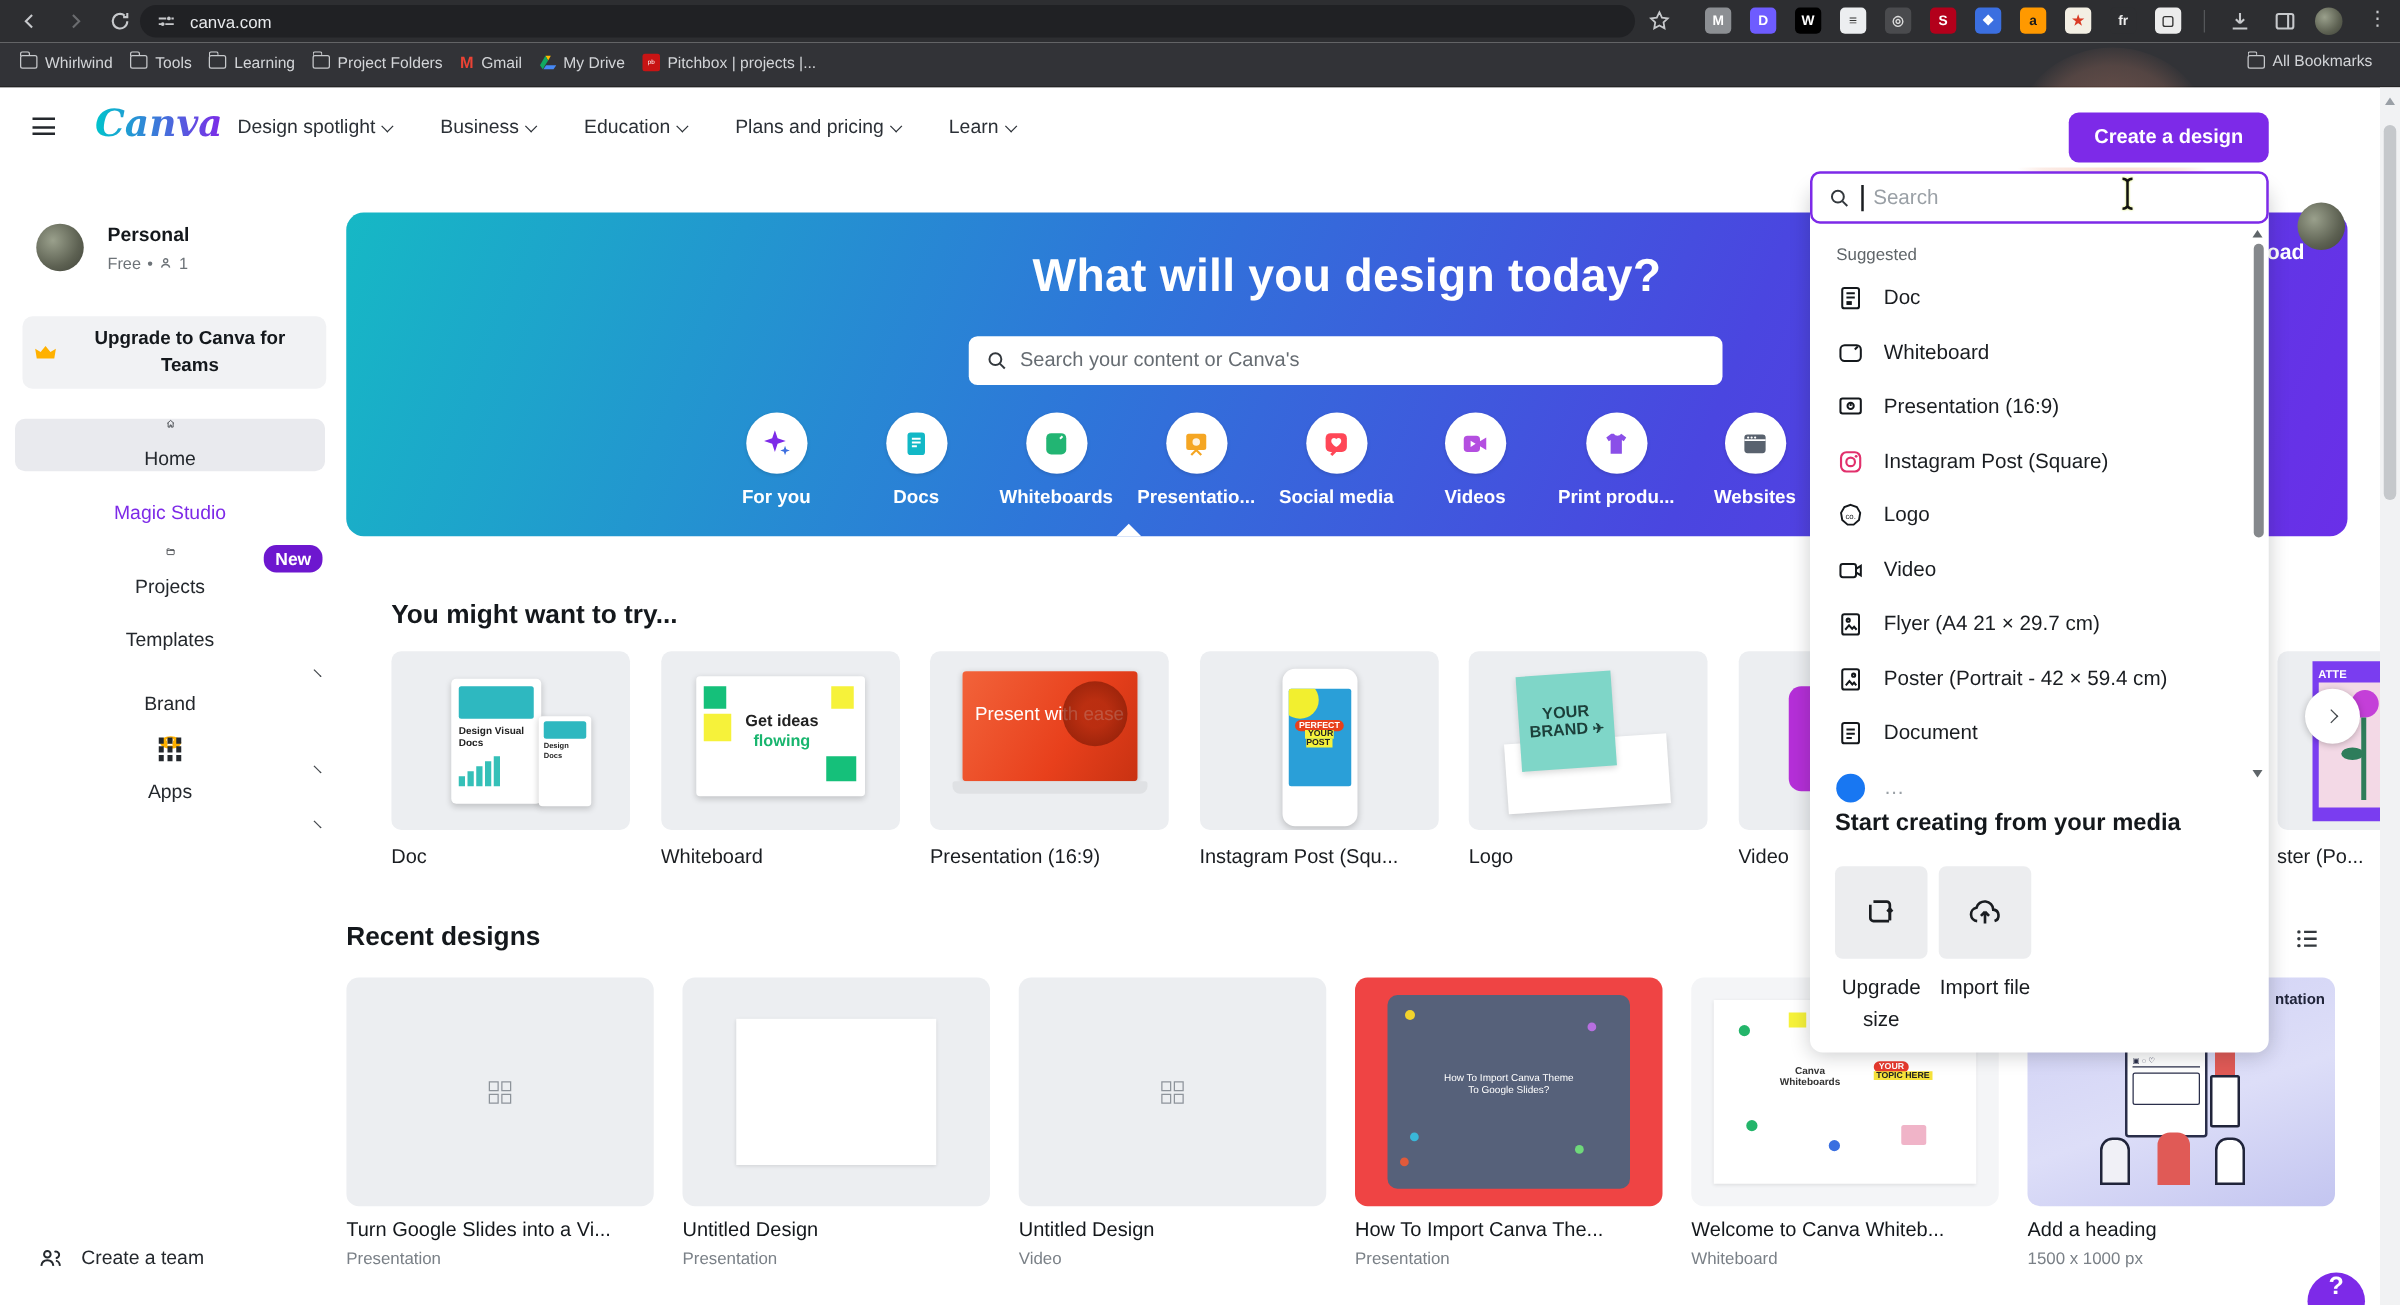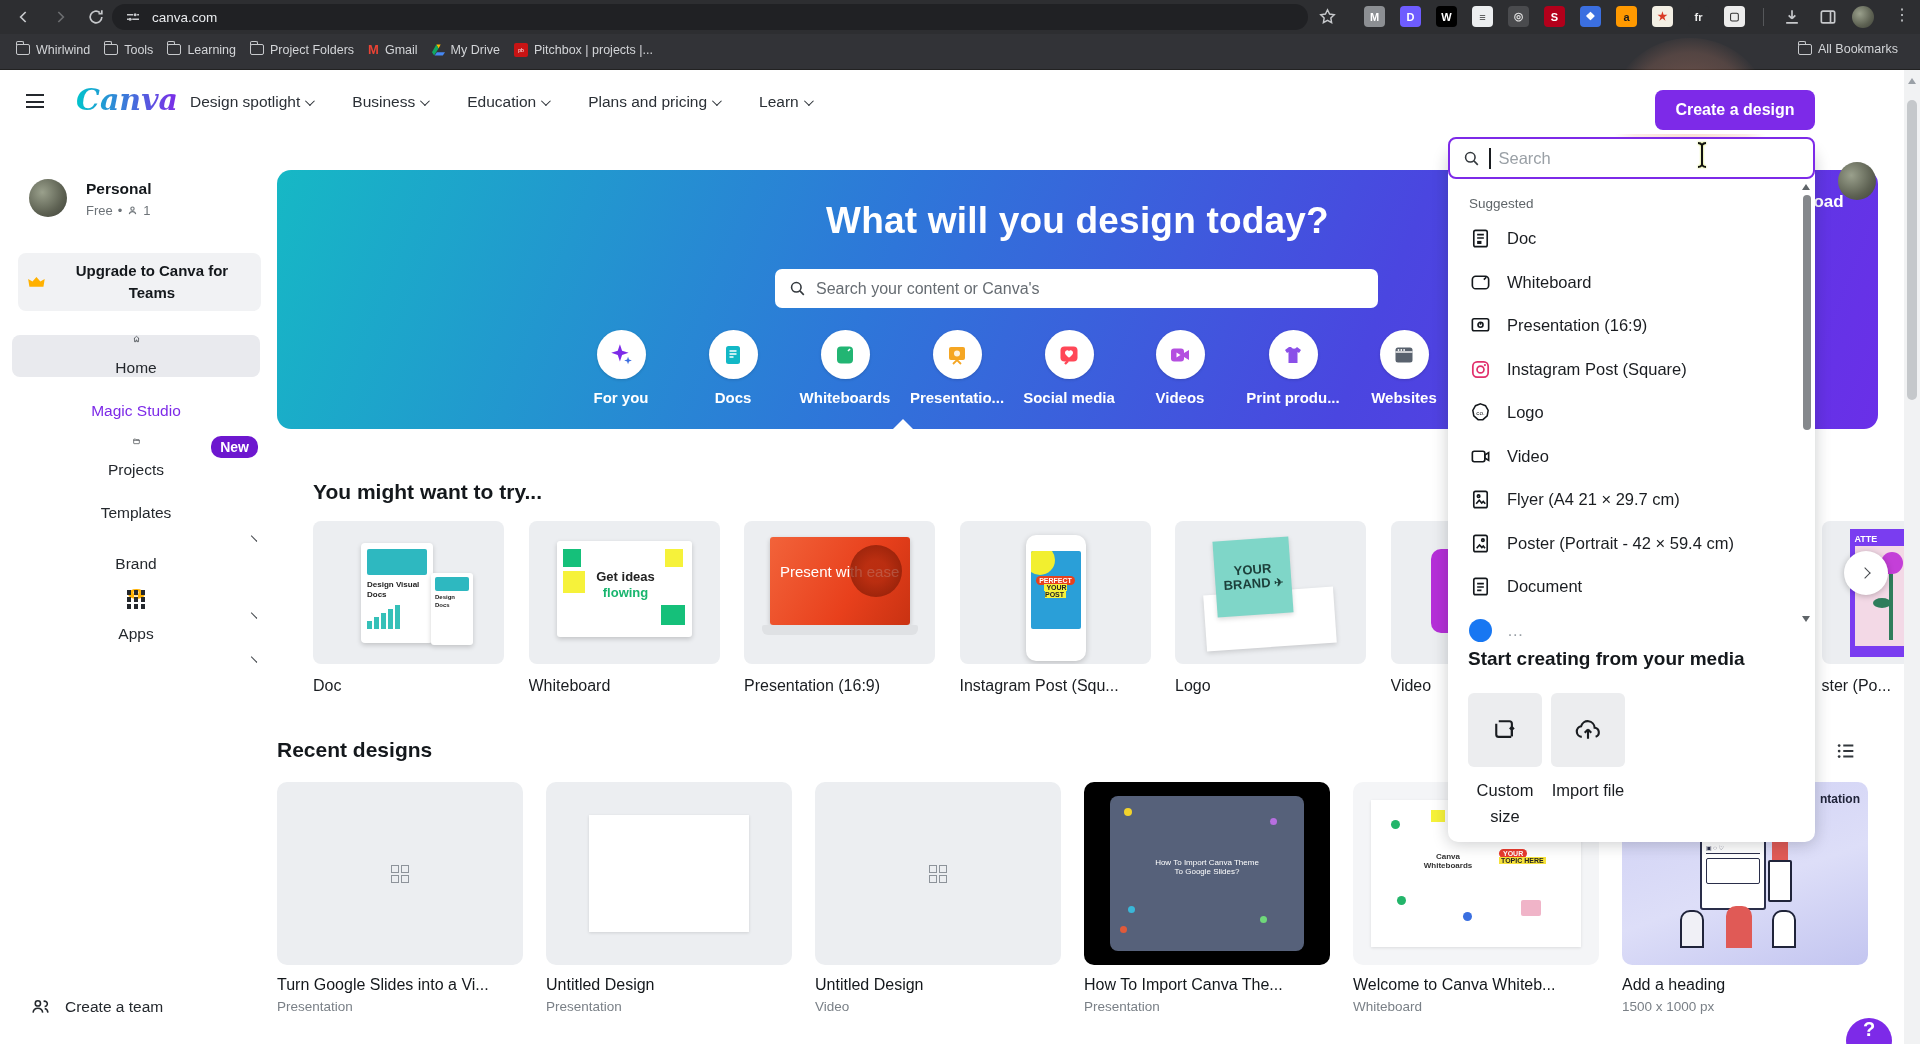--- a/index.html
+++ b/index.html
@@ -531,21 +531,21 @@
             <div></div>
             <div></div>
             <div></div>
             <div></div>
           </div>
         </div>
       <div class="rec-title">Untitled Design</div>
       <div class="rec-sub">Video</div>
     </div>
     <div class="rec-card">
-      <div class="rec-thumb" style="background:#000000;">
+      <div class="rec-thumb" style="background:#ef4444;">
         <div class="abs" style="left:26px;top:14px;width:194px;height:155px;background:#56617a;border-radius:8px;">
           <div class="abs" style="left:42px;top:62px;width:110px;font-size:8px;color:#fff;text-align:center;">How To Import Canva Theme To Google Slides?</div>
           <i class="abs" style="left:14px;top:12px;width:8px;height:8px;background:#f2d32c;border-radius:50%;"></i>
           <i class="abs" style="left:160px;top:22px;width:7px;height:7px;background:#b76fe0;border-radius:50%;"></i>
           <i class="abs" style="left:18px;top:110px;width:7px;height:7px;background:#3ab7d8;border-radius:50%;"></i>
           <i class="abs" style="left:10px;top:130px;width:7px;height:7px;background:#e05a3a;border-radius:50%;"></i>
           <i class="abs" style="left:150px;top:120px;width:7px;height:7px;background:#6fd87a;border-radius:50%;"></i>
         </div>
       </div>
       <div class="rec-title">How To Import Canva The...</div>
@@ -679,21 +679,21 @@
         <path d="M5 7v8.5a2 2 0 0 0 2 2H17"></path>
         <path d="M17.5 9.5V17M17.5 9.5l-1.6 1.9M17.5 9.5l1.6 1.9"></path>
       </svg>
   </div>
   <div class="dd-tile" style="left:103px;">
     <svg width="30" height="30" viewBox="0 0 24 24" fill="none" stroke="currentColor" stroke-width="1.7">
         <path d="M7 17.5a4.3 4.3 0 0 1-.5-8.5 5.5 5.5 0 0 1 10.8 1.2 3.7 3.7 0 0 1 .8 7.2"></path>
         <path d="M12 11.5V19M12 11.5l-2.6 2.7M12 11.5l2.6 2.7"></path>
       </svg>
   </div>
-  <div class="dd-tile-lbl" style="left:20px;">Custom size</div>
+  <div class="dd-tile-lbl" style="left:20px;">Upgrade size</div>
   <div class="dd-tile-lbl" style="left:103px;">Import file</div>
 </div>
 <div id="dd-search">
   <svg width="19" height="19" viewBox="0 0 24 24" fill="none" stroke="#33383d" stroke-width="2">
       <circle cx="10.5" cy="10.5" r="6"></circle>
       <path d="M15 15l5 5"></path>
     </svg>
   <span class="caret"></span>
   <input placeholder="Search" style="">
 </div>

